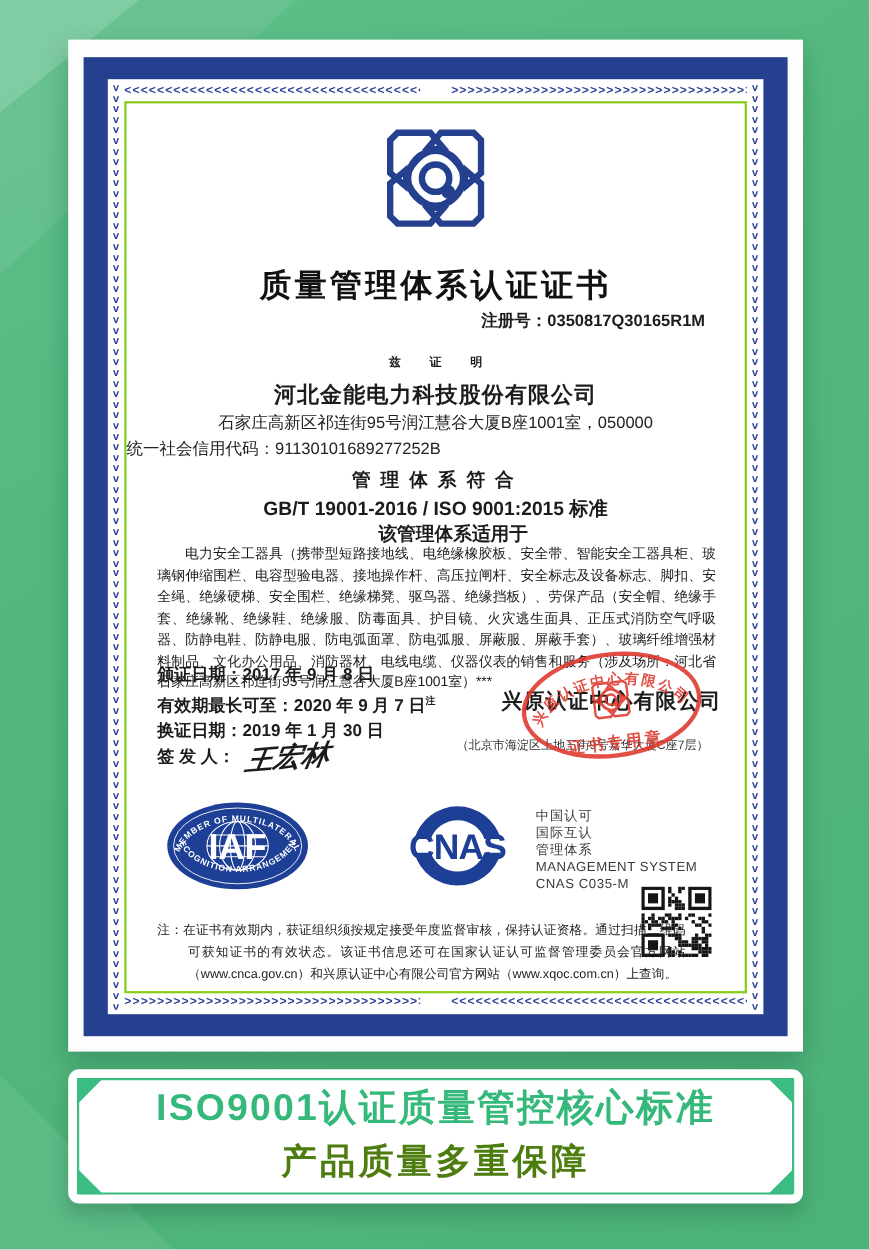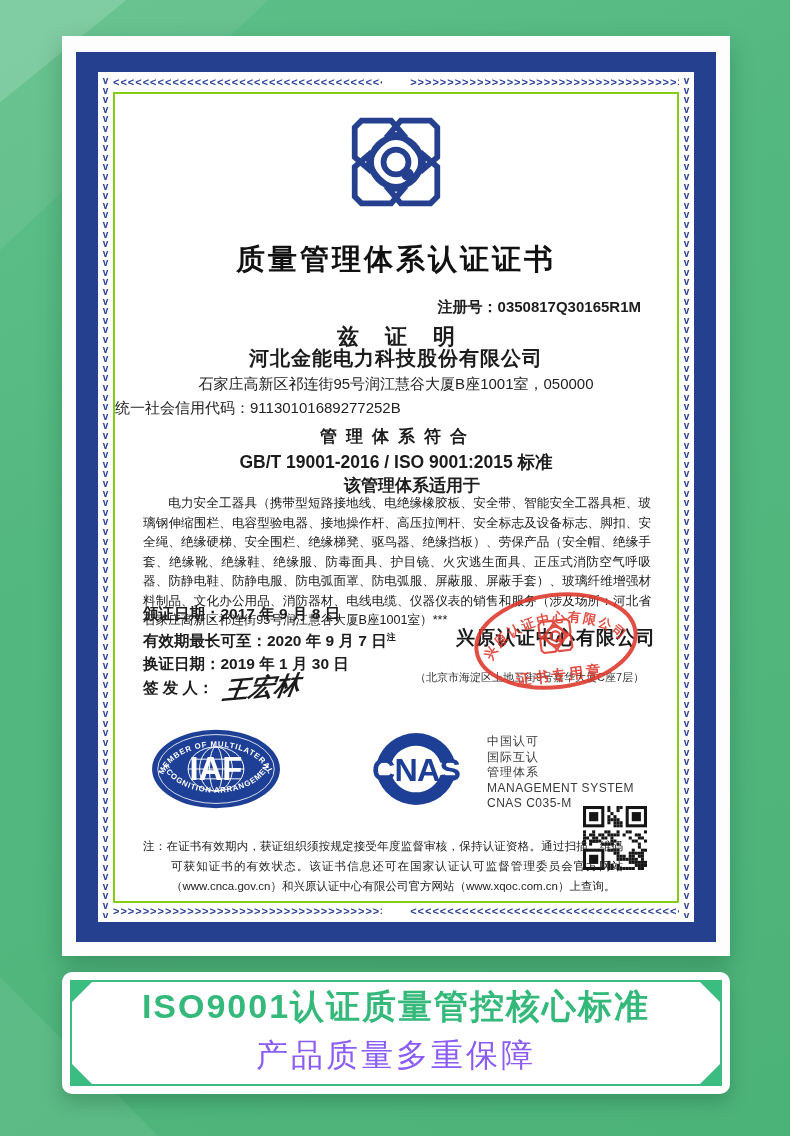--- a/index.html
+++ b/index.html
@@ -24,22 +24,22 @@
   .chev-col{position:absolute;top:4px;bottom:4px;width:13px;overflow:hidden;white-space:pre;
             text-align:center;font-weight:bold;font-size:10px;line-height:9.6px;color:#2b4096;}
   .chev-col.left{left:1px;} .chev-col.right{right:1px;}
 
   .rule-box{position:absolute;left:15px;right:15px;top:20px;bottom:19px;border:2px solid #84cc16;}
   .content{position:absolute;inset:0;}
 
   .logo-mark{position:absolute;top:20px;left:50%;transform:translateX(-50%);}
   .cert-title{position:absolute;top:146px;width:100%;text-align:center;font-size:29px;font-weight:bold;
               letter-spacing:3px;color:#111;}
-  .reg-line{position:absolute;top:204px;right:36px;font-size:15px;font-weight:bold;}
-  .certify{position:absolute;top:228px;width:100%;text-align:center;font-size:22px;font-weight:bold;
+  .reg-line{position:absolute;top:188px;right:36px;font-size:15px;font-weight:bold;}
+  .certify{position:absolute;top:228px;width:100%;text-align:center;font-size:11px;font-weight:bold;
            letter-spacing:26px;padding-left:26px;box-sizing:border-box;}
   .company{position:absolute;top:251px;width:100%;text-align:center;font-size:20px;font-weight:bold;letter-spacing:1px;}
   .addr{position:absolute;top:281px;width:100%;text-align:center;font-size:15px;color:#222;}
   .credit{position:absolute;top:305px;width:100%;font-size:15px;color:#222;}
   .conform{position:absolute;top:331px;width:100%;text-align:center;font-size:17px;font-weight:bold;
            letter-spacing:9px;padding-left:4px;box-sizing:border-box;}
   .standard{position:absolute;top:356px;width:100%;text-align:center;font-size:17.5px;font-weight:bold;}
   .scope-h{position:absolute;top:380px;width:100%;text-align:center;font-size:17px;font-weight:bold;padding-left:16px;}
   .scope{position:absolute;top:400px;left:28px;right:26px;font-size:12.6px;line-height:19.5px;
          text-align:justify;text-indent:2em;color:#1a1a1a;font-weight:500;}
@@ -68,22 +68,22 @@
   .banner{position:absolute;left:62px;top:972px;width:668px;height:122px;background:#fff;border-radius:10px;
           box-shadow:0 8px 18px rgba(15,70,45,.28);}
   .banner-inner{position:absolute;inset:8px;border:2px solid #3bbc80;border-radius:3px;}
   .corner{position:absolute;width:24px;height:24px;background:#3bbc80;}
   .corner.tl{left:8px;top:8px;clip-path:polygon(0 0,100% 0,0 100%);}
   .corner.tr{right:8px;top:8px;clip-path:polygon(0 0,100% 0,100% 100%);}
   .corner.bl{left:8px;bottom:8px;clip-path:polygon(0 0,100% 100%,0 100%);}
   .corner.br{right:8px;bottom:8px;clip-path:polygon(100% 0,100% 100%,0 100%);}
   .banner-l1{position:absolute;top:12px;width:100%;text-align:center;font-size:34px;font-weight:bold;
              color:#35b97b;letter-spacing:2px;}
-  .banner-l2{position:absolute;top:62px;width:100%;text-align:center;font-size:32px;font-weight:normal;
-             color:#8b5cf6;letter-spacing:3px;}
+  .banner-l2{position:absolute;top:62px;width:100%;text-align:center;font-size:32px;font-weight:bold;
+             color:#4d7c0f;letter-spacing:3px;}
 </style>
 </head>
 <body>
 
 <div class="stage">
   <div class="bg-wedge w1"></div>
   <div class="bg-wedge w2"></div>
   <div class="bg-wedge w3"></div>
 
   <svg width="0" height="0" style="position:absolute">

